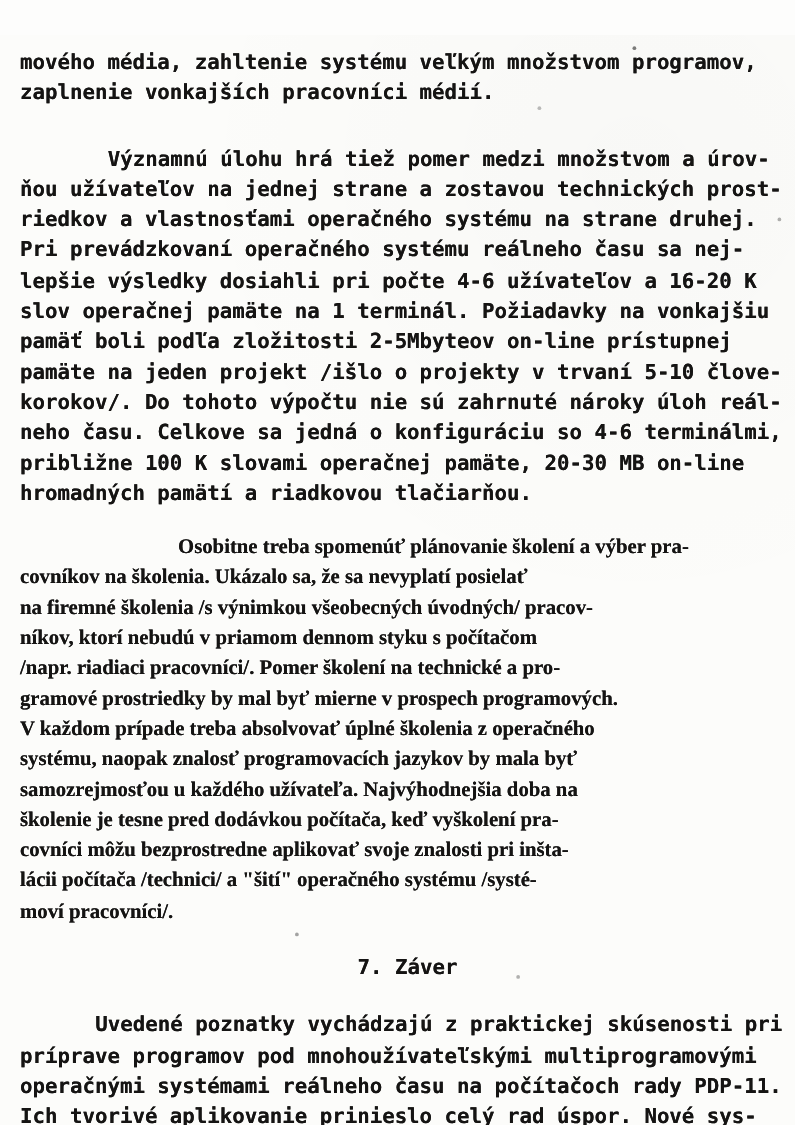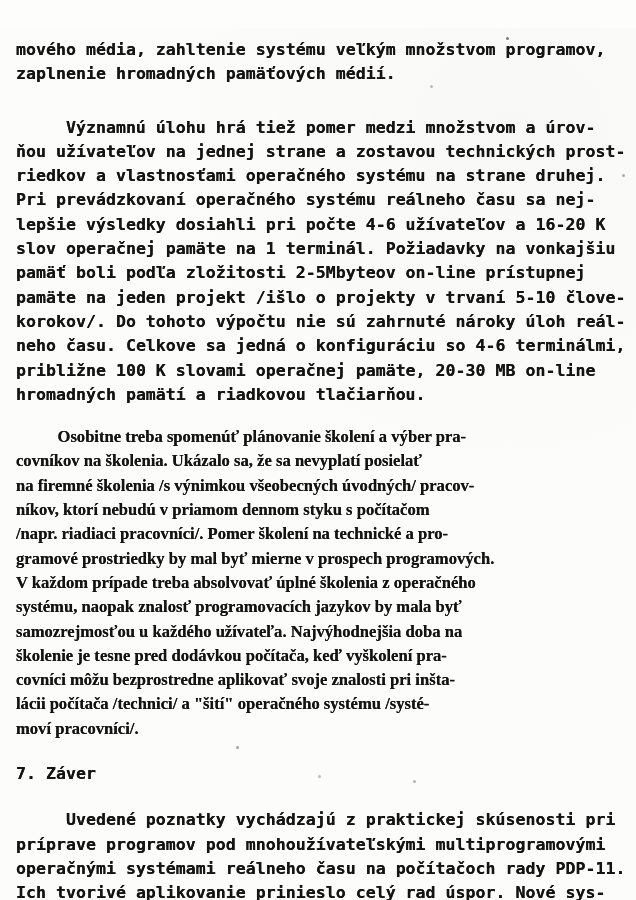--- a/index.html
+++ b/index.html
@@ -20,40 +20,40 @@
     font-family: "DejaVu Sans Mono", "Liberation Mono", monospace;
     font-weight: 700;
     font-size: 16.6px;
     line-height: 24.3px;
     color: #151413;
     text-shadow: 0 0 0.5px rgba(10,10,10,0.85);
     margin-top: 28px;
   }
   .para { white-space: pre; }
   .para .line { white-space: pre; }
-  .indent .line:first-child { text-indent: 5ch; }
+  .indent .line:first-child { text-indent: 5ch; text-align: center; }
   .gap-a { margin-top: 29px; }
   .gap-b { margin-top: 18px; font-family: Liberation Serif, serif; }
   .gap-c { margin-top: 21px; }
   .gap-d { margin-top: 22px; }
-  .heading { white-space: pre; }
+  .heading { white-space: pre; text-align: center; }
   .speck {
     position: absolute;
     background: rgba(20,20,20,0.55);
     border-radius: 50%;
     width: 3px;
     height: 3px;
   }
 </style>
 </head>
 <body>
 
 <div class="page">
 
-  <div class="para"><div class="line">mového média, zahltenie systému veľkým množstvom programov,</div><div class="line">zaplnenie hromadných pamäťových médií.</div></div>
+  <div class="para"><div class="line">mového média, zahltenie systému veľkým množstvom programov,</div><div class="line">zaplnenie vonkajších pracovníci médií.</div></div>
 
   <div class="para indent gap-a"><div class="line">Významnú úlohu hrá tiež pomer medzi množstvom a úrov-</div><div class="line">ňou užívateľov na jednej strane a zostavou technických prost-</div><div class="line">riedkov a vlastnosťami operačného systému na strane druhej.</div><div class="line">Pri prevádzkovaní operačného systému reálneho času sa nej-</div><div class="line">lepšie výsledky dosiahli pri počte 4-6 užívateľov a 16-20 K</div><div class="line">slov operačnej pamäte na 1 terminál. Požiadavky na vonkajšiu</div><div class="line">pamäť boli podľa zložitosti 2-5Mbyteov on-line prístupnej</div><div class="line">pamäte na jeden projekt /išlo o projekty v trvaní 5-10 člove-</div><div class="line">korokov/. Do tohoto výpočtu nie sú zahrnuté nároky úloh reál-</div><div class="line">neho času. Celkove sa jedná o konfiguráciu so 4-6 terminálmi,</div><div class="line">približne 100 K slovami operačnej pamäte, 20-30 MB on-line</div><div class="line">hromadných pamätí a riadkovou tlačiarňou.</div></div>
 
   <div class="para indent gap-b"><div class="line">Osobitne treba spomenúť plánovanie školení a výber pra-</div><div class="line">covníkov na školenia. Ukázalo sa, že sa nevyplatí posielať</div><div class="line">na firemné školenia /s výnimkou všeobecných úvodných/ pracov-</div><div class="line">níkov, ktorí nebudú v priamom dennom styku s počítačom</div><div class="line">/napr. riadiaci pracovníci/. Pomer školení na technické a pro-</div><div class="line">gramové prostriedky by mal byť mierne v prospech programových.</div><div class="line">V každom prípade treba absolvovať úplné školenia z operačného</div><div class="line">systému, naopak znalosť programovacích jazykov by mala byť</div><div class="line">samozrejmosťou u každého užívateľa. Najvýhodnejšia doba na</div><div class="line">školenie je tesne pred dodávkou počítača, keď vyškolení pra-</div><div class="line">covníci môžu bezprostredne aplikovať svoje znalosti pri inšta-</div><div class="line">lácii počítača /technici/ a "šití" operačného systému /systé-</div><div class="line">moví pracovníci/.</div></div>
 
   <div class="heading gap-c">7. Záver</div>
 
   <div class="para indent gap-d"><div class="line">Uvedené poznatky vychádzajú z praktickej skúsenosti pri</div><div class="line">príprave programov pod mnohoužívateľskými multiprogramovými</div><div class="line">operačnými systémami reálneho času na počítačoch rady PDP-11.</div><div class="line">Ich tvorivé aplikovanie prinieslo celý rad úspor. Nové sys-</div><div class="line">témy sa uviedli do prevádzky v podstatne kratšom čase s lep-</div></div>
 
   <div class="speck" style="left:506px; top:9px;"></div>

